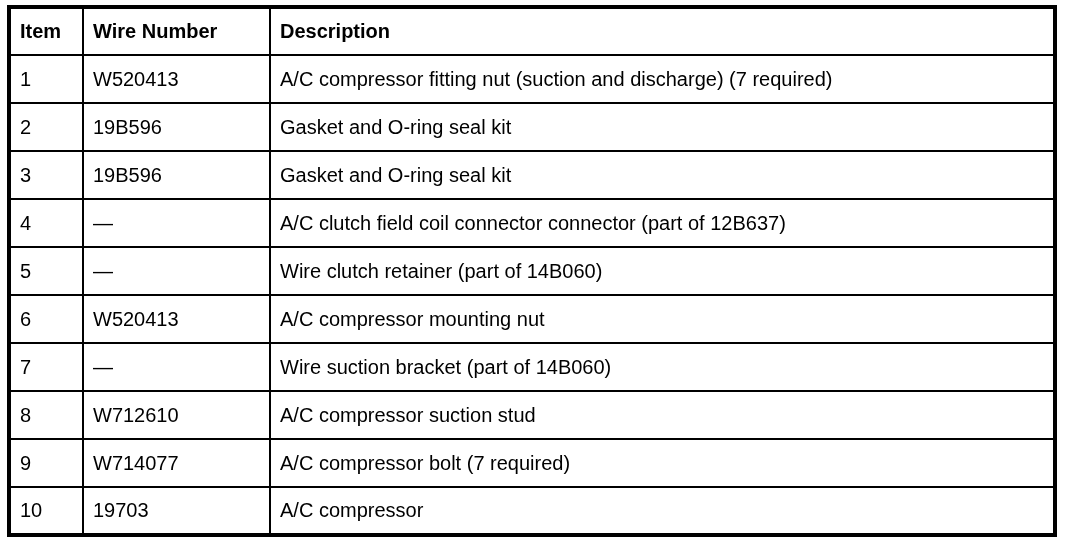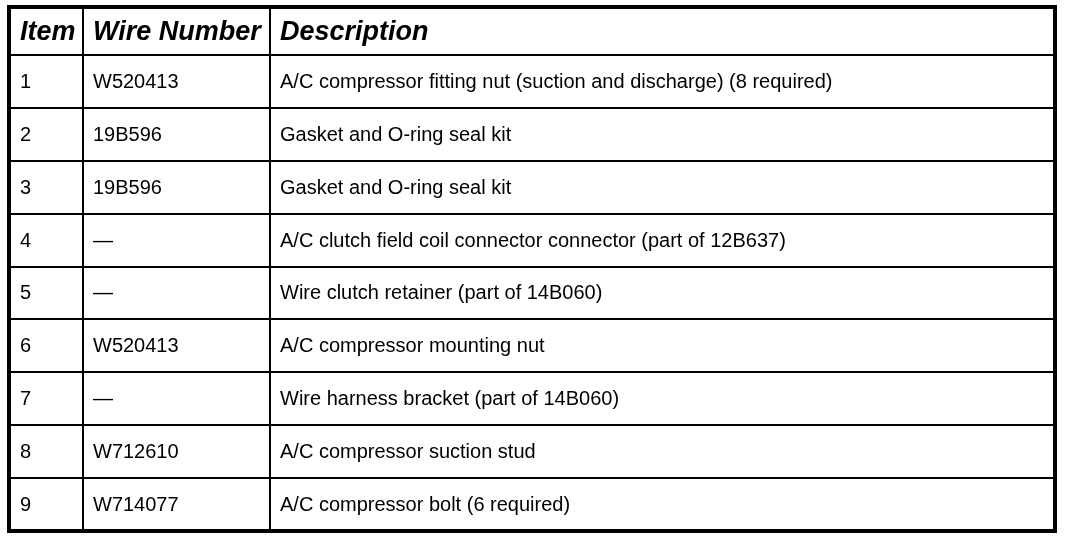--- a/index.html
+++ b/index.html
@@ -43,22 +43,21 @@
     font-size: 20px;
     line-height: 1.15;
     color: #000000;
     height: 48px;
     box-sizing: border-box;
     white-space: nowrap;
     overflow: hidden;
   }
   table.parts-table thead th {
     font-weight: bold;
-    font-size: 27px;
-    font-style: italic;
+    font-size: 20px;
   }
   table.parts-table tbody td {
     font-weight: normal;
   }
   .dash {
     letter-spacing: 0;
   }
 </style>
 </head>
 <body>
@@ -74,21 +73,21 @@
       <tr>
         <th>Item</th>
         <th>Wire Number</th>
         <th>Description</th>
       </tr>
     </thead>
     <tbody>
       <tr>
         <td>1</td>
         <td>W520413</td>
-        <td>A/C compressor fitting nut (suction and discharge) (8 required)</td>
+        <td>A/C compressor fitting nut (suction and discharge) (7 required)</td>
       </tr>
       <tr>
         <td>2</td>
         <td>19B596</td>
         <td>Gasket and O-ring seal kit</td>
       </tr>
       <tr>
         <td>3</td>
         <td>19B596</td>
         <td>Gasket and O-ring seal kit</td>
@@ -104,27 +103,32 @@
         <td>Wire clutch retainer (part of 14B060)</td>
       </tr>
       <tr>
         <td>6</td>
         <td>W520413</td>
         <td>A/C compressor mounting nut</td>
       </tr>
       <tr>
         <td>7</td>
         <td class="dash">—</td>
-        <td>Wire harness bracket (part of 14B060)</td>
+        <td>Wire suction bracket (part of 14B060)</td>
       </tr>
       <tr>
         <td>8</td>
         <td>W712610</td>
         <td>A/C compressor suction stud</td>
       </tr>
       <tr>
         <td>9</td>
         <td>W714077</td>
-        <td>A/C compressor bolt (6 required)</td>
+        <td>A/C compressor bolt (7 required)</td>
+      </tr>
+      <tr>
+        <td>10</td>
+        <td>19703</td>
+        <td>A/C compressor</td>
       </tr>
     </tbody>
   </table>
 </div>
 
 </body></html>

